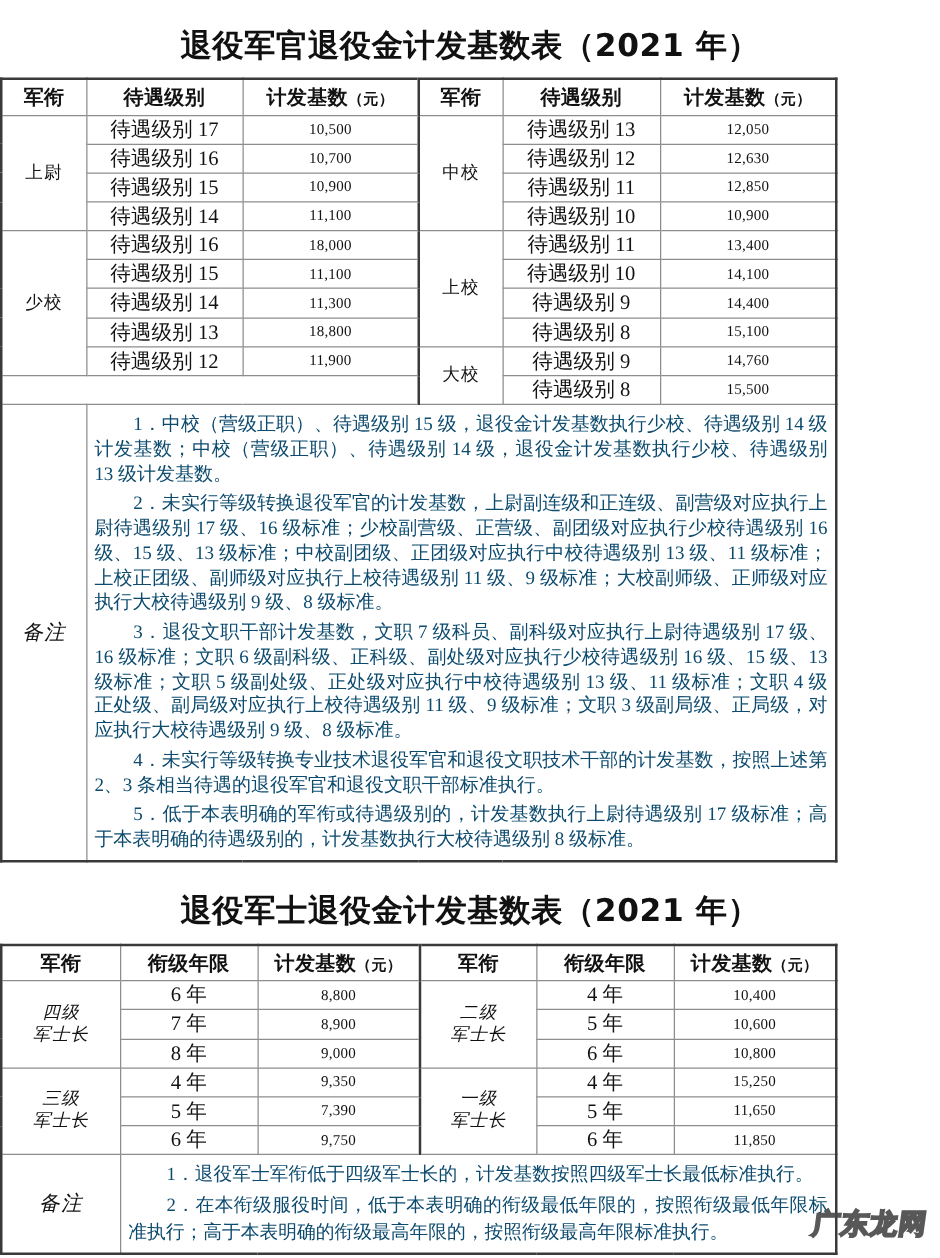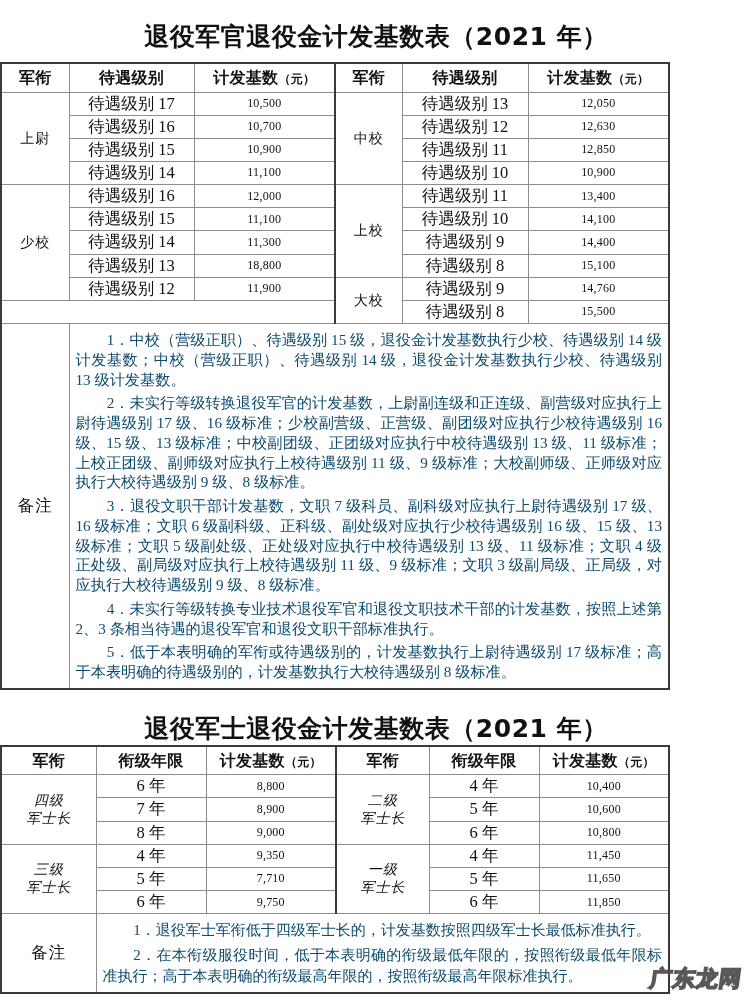--- a/index.html
+++ b/index.html
@@ -24,21 +24,21 @@
   
   .doc-title {
     text-align: center;
     font-family: "DejaVu Sans", "Liberation Sans", sans-serif;
     font-weight: bold;
     font-size: 25px;
     letter-spacing: 0.5px;
     color: #111111;
   }
   #title-officers { padding-top: 20px; padding-bottom: 9px; }
-  #title-sergeants { padding-top: 22px; padding-bottom: 0; }
+  #title-sergeants { padding-top: 22px; padding-bottom: 10px; }
 
   
   .tbl-wrap {
     width: 752px;
     margin: 0 auto;
   }
   table.grid {
     width: 668px;
     border-collapse: collapse;
     table-layout: fixed;
@@ -73,20 +73,21 @@
   table.grid td.num { font-size: 12px; letter-spacing: 0.2px; }
   table.grid td.empty { background: #ffffff; }
 
   
   table.grid td.mid-left  { border-right: 2px solid #3a3a3a; }
 
   
   td.note-label {
     font-size: 17px;
     letter-spacing: 1px;
+    font-style: italic;
   }
   td.note-body {
     text-align: left;
     vertical-align: top;
     padding: 4px 7px 5px 7px;
   }
   .note-p {
     font-size: 15.2px;
     line-height: 1.30;
     text-align: justify;
@@ -165,21 +166,21 @@
         <tr>
           <td>待遇级别 14</td>
           <td class="num mid-left">11,100</td>
           <td>待遇级别 10</td>
           <td class="num">10,900</td>
         </tr>
 
         <tr>
           <td class="rank" rowspan="5">少校</td>
           <td>待遇级别 16</td>
-          <td class="num mid-left">12,000</td>
+          <td class="num mid-left">18,000</td>
           <td class="rank" rowspan="4">上校</td>
           <td>待遇级别 11</td>
           <td class="num">13,400</td>
         </tr>
         <tr>
           <td>待遇级别 15</td>
           <td class="num mid-left">11,100</td>
           <td>待遇级别 10</td>
           <td class="num">14,100</td>
         </tr>
@@ -277,25 +278,25 @@
             <span class="rk-line">三级</span>
             <span class="rk-line">军士长</span>
           </td>
           <td>4 年</td>
           <td class="num mid-left">9,350</td>
           <td class="rank" rowspan="3">
             <span class="rk-line">一级</span>
             <span class="rk-line">军士长</span>
           </td>
           <td>4 年</td>
-          <td class="num">11,450</td>
+          <td class="num">15,250</td>
         </tr>
         <tr>
           <td>5 年</td>
-          <td class="num mid-left">7,710</td>
+          <td class="num mid-left">7,390</td>
           <td>5 年</td>
           <td class="num">11,650</td>
         </tr>
         <tr>
           <td>6 年</td>
           <td class="num mid-left">9,750</td>
           <td>6 年</td>
           <td class="num">11,850</td>
         </tr>
 

